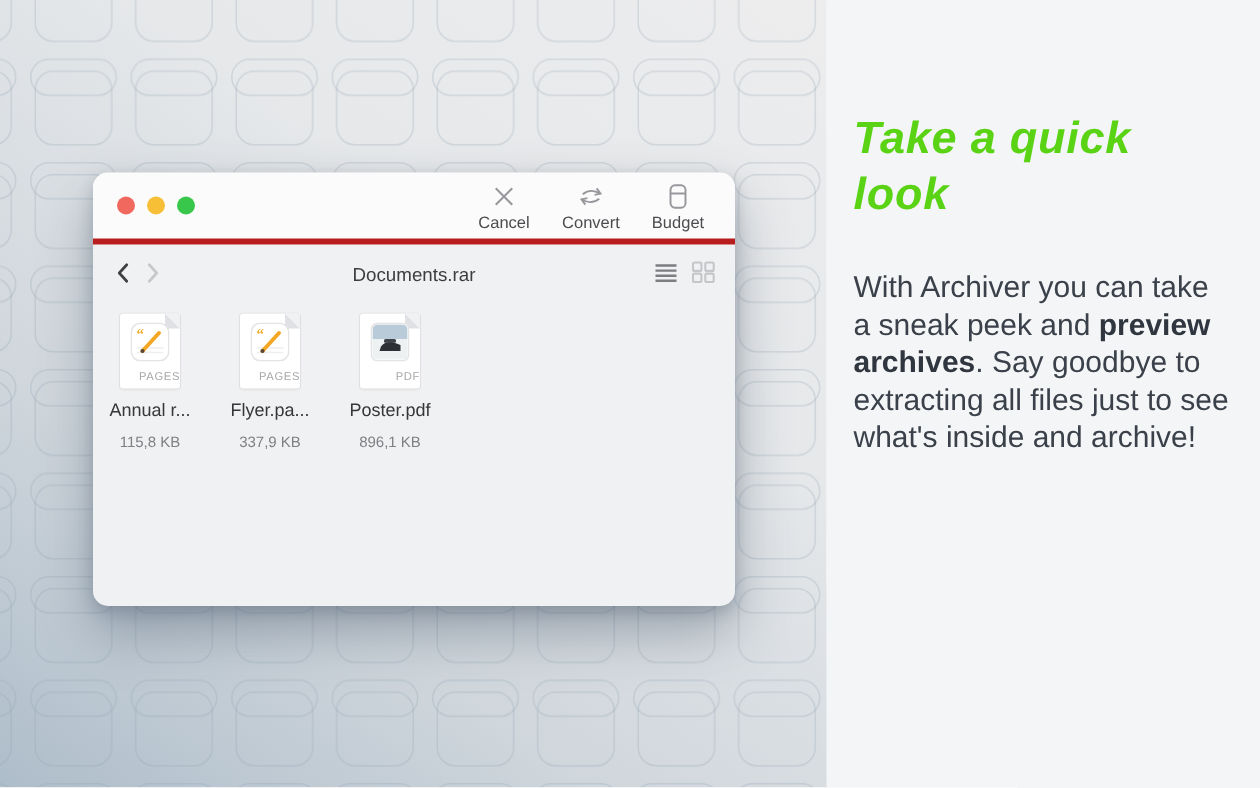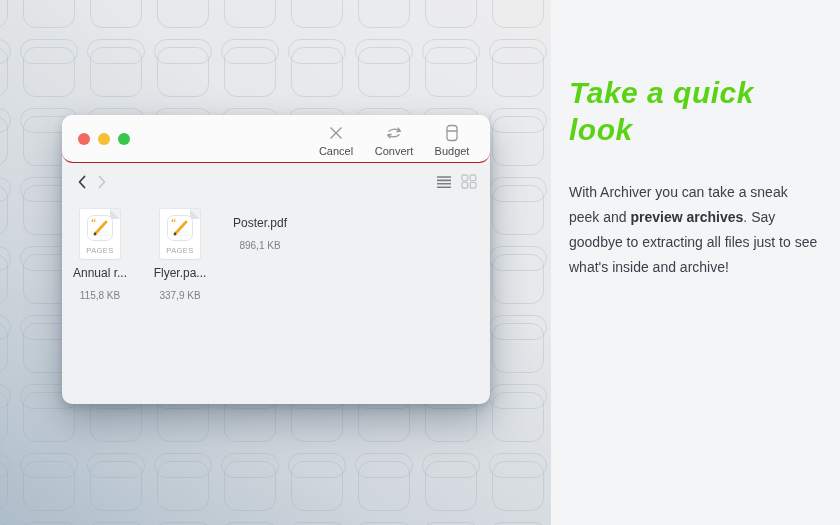--- a/index.html
+++ b/index.html
@@ -17,33 +17,33 @@
 
   
   .right-panel {
     position:absolute; left:551px; top:0; width:289px; height:390px;
     background:#f4f5f6; padding:74px 20px 0 18px;
   }
   .headline {
     font-size:30px; line-height:37px; font-weight:bold; font-style:italic;
     color:#59d314; letter-spacing:0.5px;
   }
-  .copy { margin-top:32px; width:252px; font-size:14px; line-height:25px; color:#3a414a; }
+  .copy { margin-top:32px; width:252px; font-size:20px; line-height:25px; color:#3a414a; }
   .copy p + p { margin-top:23px; }
   .copy strong { font-weight:bold; color:#2f363f; }
 
   
   .window {
     position:absolute; left:62px; top:115px; width:428px; height:289px;
     border-radius:10px; background:#f0f1f2; overflow:hidden;
     box-shadow:0 18px 36px rgba(70,85,105,0.42), 0 4px 10px rgba(60,70,90,0.25);
   }
   .titlebar {
-    height:48px; background:#fbfbfb; border-bottom:1px solid #b91c1c;
-    display:flex; align-items:center; padding:0 12px 0 16px;border-radius:11px;
+    height:48px; background:#fbfbfb; border-bottom:4px solid #b91c1c;
+    display:flex; align-items:center; padding:0 12px 0 16px;
   }
   .traffic { display:flex; gap:8px; align-items:center; }
   .light { width:12px; height:12px; border-radius:50%; border:none; cursor:default; }
   .light.red { background:#f1685e; }
   .light.yellow { background:#f6bf35; }
   .light.green { background:#38c74a; }
 
   .toolbar { margin-left:auto; display:flex; gap:6px; }
   .tbtn {
     background:none; border:none; width:52px; display:flex; flex-direction:column;
@@ -67,21 +67,21 @@
   .page {
     position:relative; width:40px; height:50px; background:#ffffff;
     border-radius:2px; box-shadow:0 0 0 0.5px #dcdddf, 0 1px 2px rgba(0,0,0,0.06);
   }
   .page .cut  { position:absolute; top:0; right:0; width:0; height:0;
                 border-top:10px solid #f0f1f2; border-left:10px solid transparent; }
   .page .flap { position:absolute; top:0; right:0; width:0; height:0;
                 border-bottom:10px solid #e0e1e4; border-right:10px solid transparent; }
   .appicon { position:absolute; left:50%; top:6px; transform:translateX(-50%); }
   .kind {
-    position:absolute; left:0; right:0; bottom:4px; text-align:center;
+    position:absolute; left:0; right:0; bottom:4px; text-align:right;
     font-size:7.5px; letter-spacing:0.4px; color:#a6a7ab;
   }
   .fname { margin-top:7px; font-size:12px; color:#363739; white-space:nowrap; }
   .fsize { margin-top:10px; font-size:10px; color:#7f8084; white-space:nowrap; }
 </style>
 </head>
 <body>
 
 <div class="stage">
 
@@ -155,20 +155,21 @@
           </svg>
         </span>
       </button>
       <button class="chev">
         <span>
           <svg width="12" height="16" viewBox="0 0 12 16" fill="none" stroke="#c7c8ca" stroke-width="1.8" stroke-linecap="round" stroke-linejoin="round">
             <path d="M3.5 2.5 L8.5 8 L3.5 13.5"></path>
           </svg>
         </span>
       </button>
+      <div class="navtitle">Documents.rar</div>
       <div class="viewtoggles">
         <button class="vbtn">
           <span>
             <svg width="16" height="14" viewBox="0 0 16 14" stroke="#7d7e82" stroke-width="1.6">
               <path d="M1 2 H15 M1 5.4 H15 M1 8.8 H15 M1 12.2 H15"></path>
             </svg>
           </span>
         </button>
         <button class="vbtn">
           <span>
@@ -222,19 +223,33 @@
               <circle cx="8" cy="19" r="1.4" fill="#5b4632"></circle>
             </svg>
           </span>
           <span class="kind">PAGES</span>
         </div>
         <span class="fname">Flyer.pa...</span>
         <span class="fsize">337,9 KB</span>
       </div>
 
       <div class="file">
+        <div class="page">
+          <span class="flap"></span>
+          <span class="cut"></span>
+          <span class="appicon">
+            <svg width="26" height="26" viewBox="0 0 26 26">
+              <rect x="0.5" y="0.5" width="25" height="25" rx="4" fill="#f6f8f9" stroke="#e4e4e6"></rect>
+              <rect x="1.5" y="1.5" width="23" height="12" rx="3" fill="#b9cbd8"></rect>
+              <rect x="1.5" y="11" width="23" height="13" fill="#eef1f2"></rect>
+              <path d="M7 16 C9 13 13 12.5 16 13.5 L20 15 L20 19 L6 19 Z" fill="#2d3136"></path>
+              <rect x="9" y="11" width="8" height="2.5" rx="1" fill="#3c4248"></rect>
+            </svg>
+          </span>
+          <span class="kind">PDF</span>
+        </div>
         <span class="fname">Poster.pdf</span>
         <span class="fsize">896,1 KB</span>
       </div>
 
     </div>
   </div>
 </div>
 
 </body></html>

